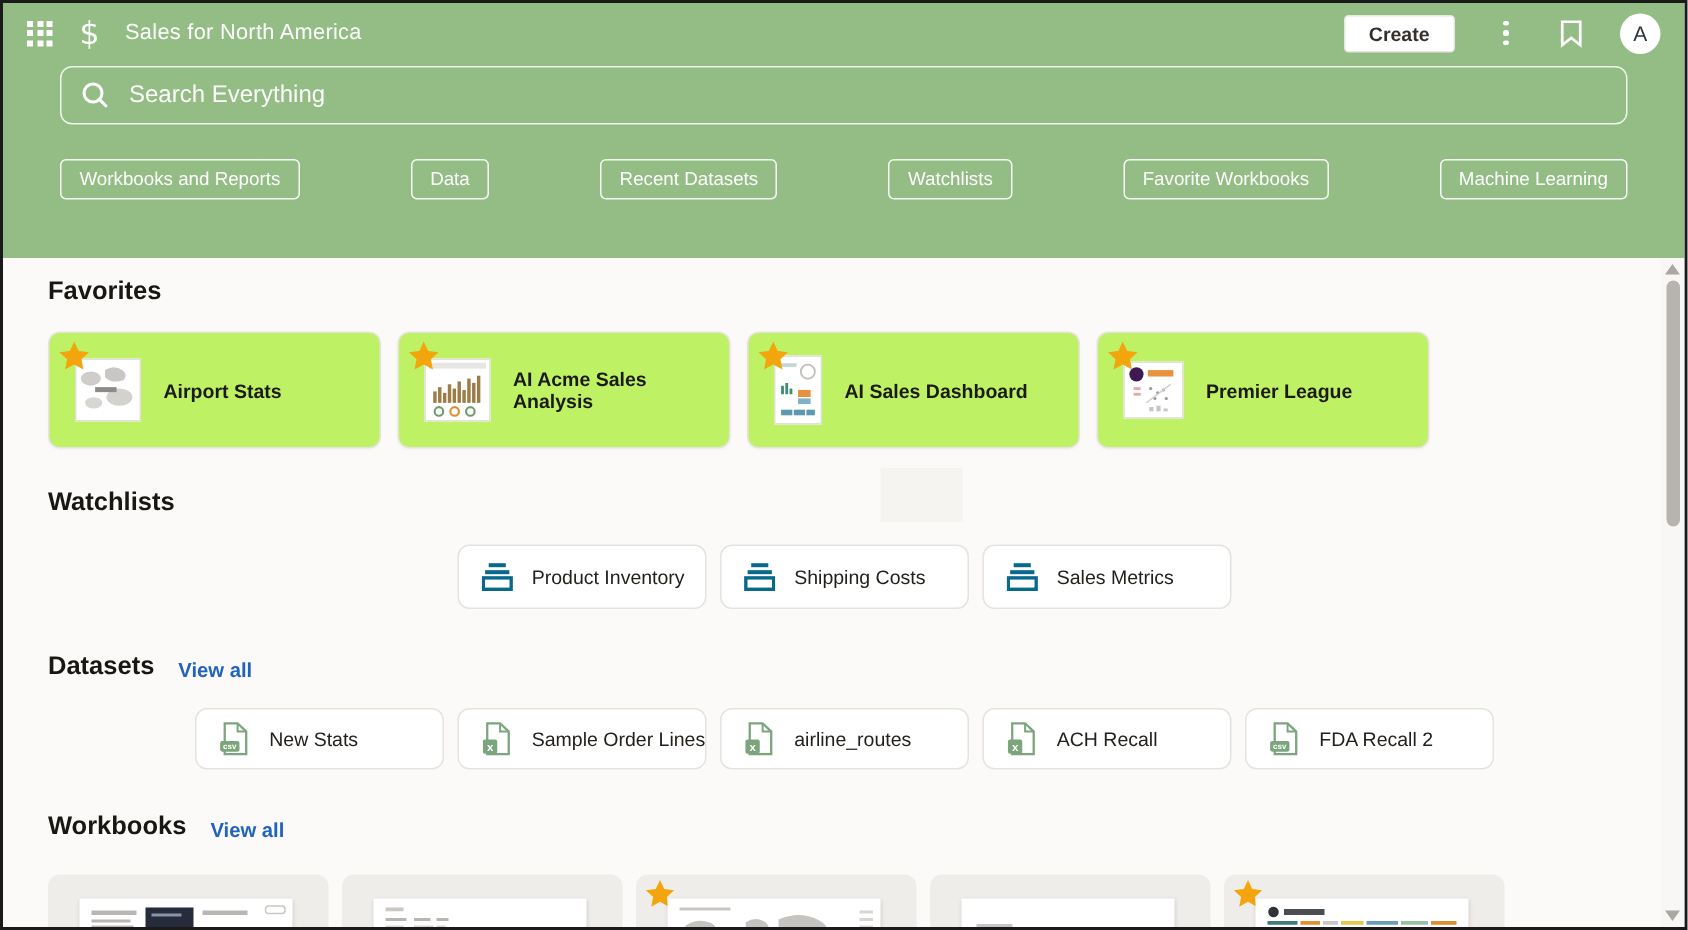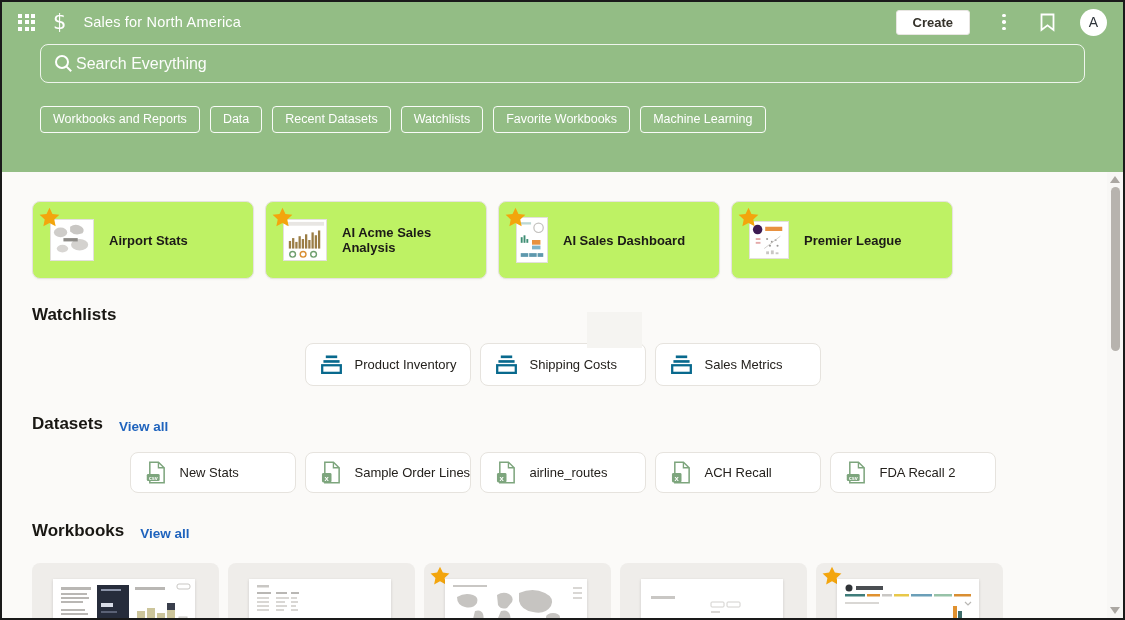--- a/index.html
+++ b/index.html
@@ -16,23 +16,23 @@
   .grid-icon span { background:#fff; width:4px; height:4px; }
   .brand-dollar { color:#fff; font-size:21px; font-weight:500; margin-left:18px; font-family:"DejaVu Sans",sans-serif; }
   .app-title { color:#fff; font-size:14.5px; margin-left:17px; letter-spacing:.2px; }
   .create-btn { margin-left:auto; background:#fff; color:#34312a; border:1px solid #e8e6e2; border-radius:3px; padding:4px 16px; font-size:13px; font-weight:600; font-family:Liberation Sans, sans-serif; cursor:pointer; }
   .kebab { width:18px; margin-left:25px; display:flex; flex-direction:column; align-items:center; gap:3px; cursor:pointer; }
   .kebab i { width:3.5px; height:3.5px; border-radius:50%; background:#fff; }
   .bookmark { margin-left:26px; cursor:pointer; display:flex; }
   .avatar { margin-left:24px; width:27px; height:27px; border-radius:50%; background:#fff; color:#2e343b; font-size:14px; font-weight:500; display:flex; align-items:center; justify-content:center; cursor:pointer; }
   .search-box { margin:2px 38px 0; height:39px; border:1.5px solid rgba(255,255,255,.85); border-radius:8px; display:flex; align-items:center; padding:0 13px; }
   .search-box svg { flex:none; }
-  .search-box input { flex:1; margin-left:1px; background:transparent; border:0; outline:none; color:#fff; font-size:16px; font-family:inherit; }
+  .search-box input { flex:1; margin-left:11px; background:transparent; border:0; outline:none; color:#fff; font-size:16px; font-family:inherit; }
   .search-box input::placeholder { color:rgba(255,255,255,.97); }
-  .chips { display:flex; gap:10px; margin:23px 38px 0; }
+  .chips { display:flex; gap:10px; margin:23px 38px 0;justify-content:space-between; }
   .chip { border:1px solid rgba(255,255,255,.95); border-radius:4px; background:transparent; color:#fff; font-size:12.5px; padding:5px 12px; line-height:1.2; font-family:inherit; cursor:pointer; white-space:nowrap; }
   
   .main { padding:12px 30px 0; }
   .section-title { font-size:17px; font-weight:700; color:#191713; margin:0; line-height:20px; }
   .section-head { display:flex; align-items:flex-end; gap:16px; }
   .mt26 { margin-top:26px; } .mt28 { margin-top:28px; }
   .view-all { color:#1f63bd; font-size:13.5px; font-weight:600; text-decoration:none; cursor:pointer; }
   .fav-row { display:flex; gap:11px; margin-top:17px; }
   .fav-card { position:relative; width:222px; height:78px; background:#bef264; border:1px solid #e6e3de; border-radius:8px; display:flex; align-items:center; box-shadow:0 1px 2px rgba(0,0,0,.03); cursor:pointer; }
   .star { position:absolute; top:4px; left:5px; width:23px; height:23px; cursor:pointer; }
@@ -127,20 +127,21 @@
       <button class="chip">Data</button>
       <button class="chip">Recent Datasets</button>
       <button class="chip">Watchlists</button>
       <button class="chip">Favorite Workbooks</button>
       <button class="chip">Machine Learning</button>
     </div>
   </div>
 
   <div class="main">
 
+    <h2 class="section-title">Favorites</h2>
     <div class="fav-row">
 
       <div class="fav-card">
         <svg class="star">
             <use href="#sym-star"></use>
           </svg>
         <svg class="thumb" width="44" height="42" viewBox="0 0 44 42">
           <ellipse cx="10" cy="13" rx="7" ry="5" fill="#cfcdca"></ellipse>
           <path d="M20,7 q6,-4 12,0 q4,3 1,7 q-8,3 -13,-2 z" fill="#c9c7c4"></path>
           <ellipse cx="30" cy="26" rx="9" ry="6" fill="#d4d2cf"></ellipse>

